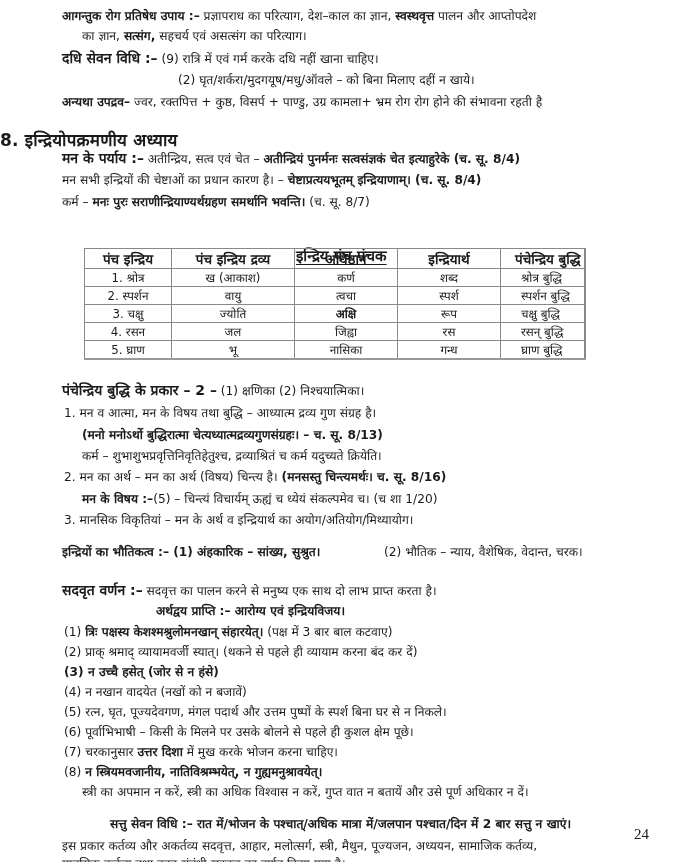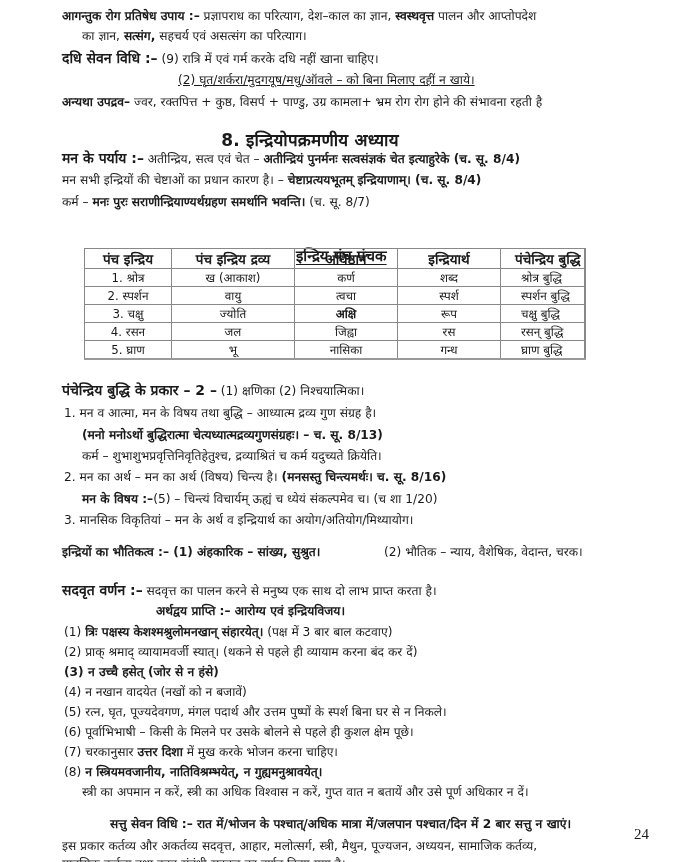--- a/index.html
+++ b/index.html
@@ -5,21 +5,21 @@
   html, body { margin: 0; padding: 0; background: #ffffff; }
   body {
     width: 680px; height: 862px; position: relative; overflow: hidden;
     font-family: "DejaVu Sans", "Liberation Sans", sans-serif;
     color: #1a1a1a;
   }
   .ln { position: absolute; white-space: nowrap; font-size: 12.2px; line-height: 16px; }
   .b { font-weight: bold; }
   .big { font-size: 14px; }
   .ch-title {
-    position: absolute; left: 0; width: 620px; text-align: center;
+    position: absolute; left: 0; width: 620px; text-align: left;
     top: 128px; font-size: 17px; font-weight: bold; letter-spacing: 0.2px;
   }
   .tbl-title {
     position: absolute; left: 296px; top: 229px; font-size: 15px; font-weight: bold;
     text-decoration: underline; text-underline-offset: 3px; margin-top: 16px;
   }
   table.panch {
     position: absolute; left: 84px; top: 248px; width: 502px;
     border-collapse: collapse; font-size: 11.8px;
   }
@@ -39,21 +39,21 @@
 <div class="ln" style="left:62px;top:8px;">
   <span class="b">आगन्तुक रोग प्रतिषेध उपाय :–</span><span> प्रज्ञापराध का परित्याग, देश–काल का ज्ञान, </span><span class="b">स्वस्थवृत्त</span><span> पालन और आप्तोपदेश</span>
 </div>
 <div class="ln" style="left:82px;top:28px;">
   <span>का ज्ञान, </span><span class="b">सत्संग,</span><span> सहचर्य एवं असत्संग का परित्याग।</span>
 </div>
 
 <div class="ln" style="left:62px;top:50px;">
   <span class="b big">दधि सेवन विधि :–</span><span> (9) रात्रि में एवं गर्म करके दधि नहीं खाना चाहिए।</span>
 </div>
-<div class="ln" style="left:178px;top:72px;text-decoration:underline;">
+<div class="ln" style="left:178px;top:72px;">
   <span>(2) घृत/शर्करा/मुदगयूष/मधु/ऑवले – को बिना मिलाए दहीं न खाये।</span>
 </div>
 
 <div class="ln" style="left:62px;top:94px;">
   <span class="b">अन्यथा उपद्रव–</span><span> ज्वर, रक्तपित्त + कुष्ठ, विसर्प + पाण्डु,  उग्र कामला+ भ्रम रोग रोग होने की संभावना रहती है</span>
 </div>
 
 <div class="ch-title">8. इन्द्रियोपक्रमणीय अध्याय</div>
 
 <div class="ln" style="left:62px;top:150px;">

